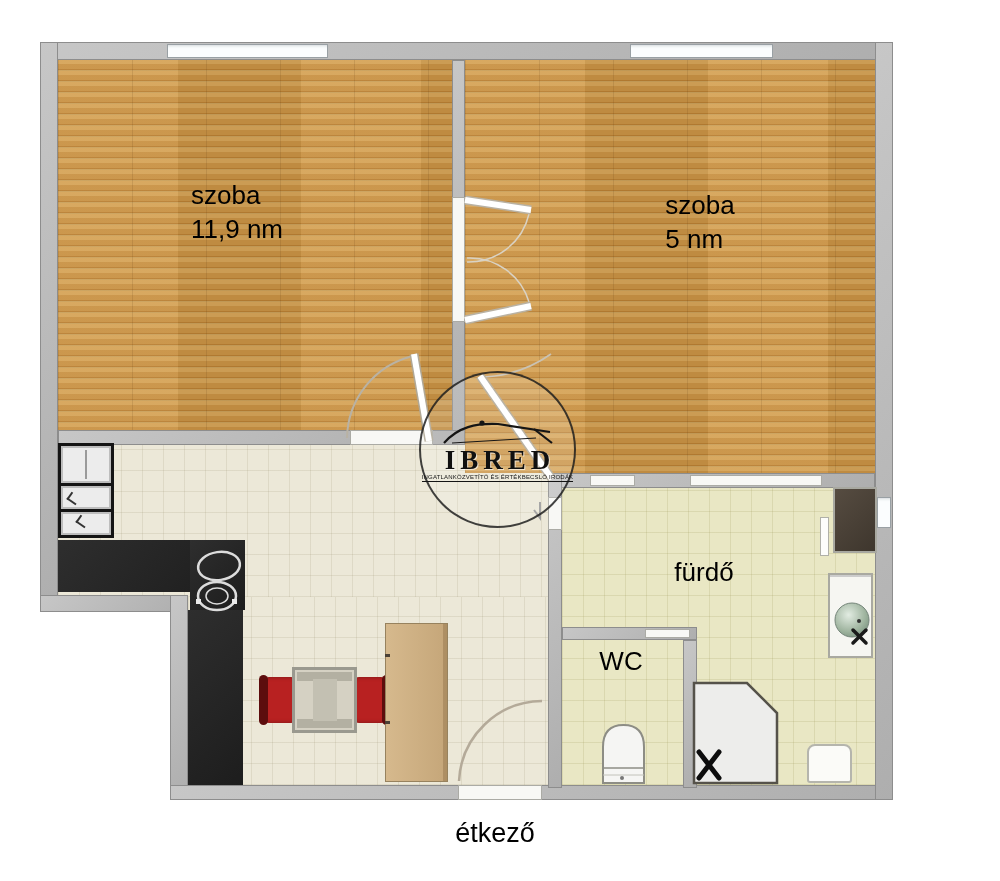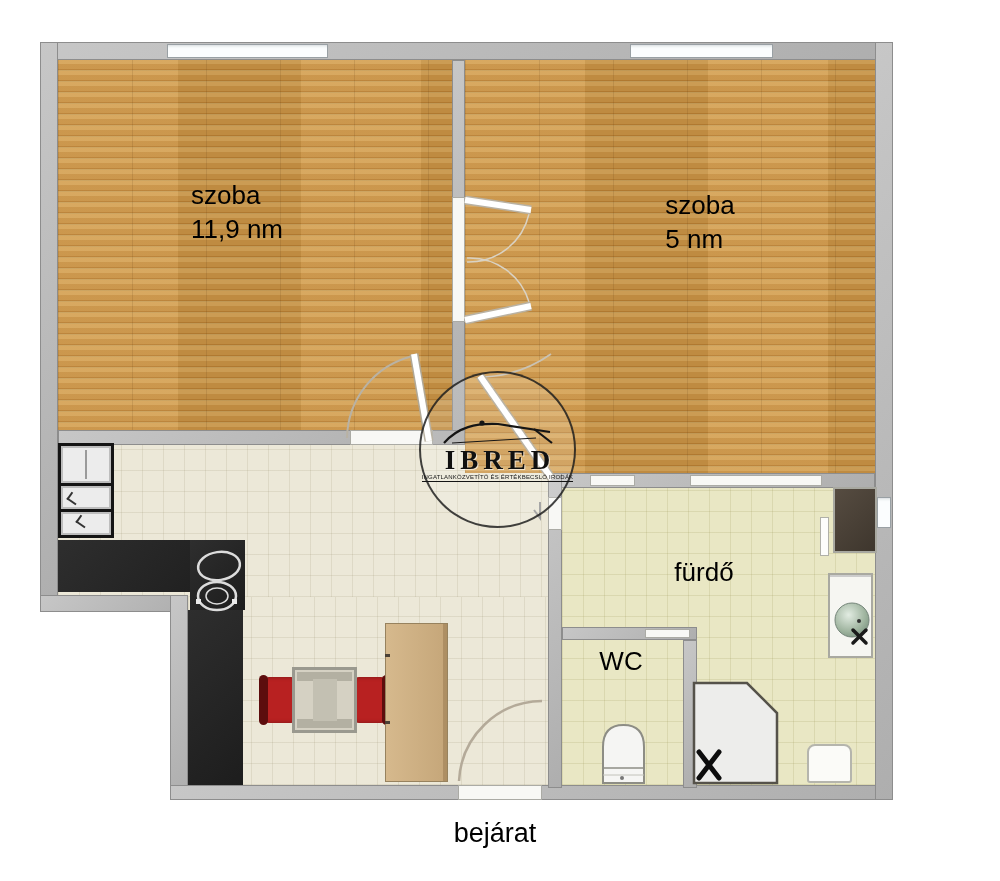--- a/index.html
+++ b/index.html
@@ -212,15 +212,15 @@
   <div class="abs room-label" style="left:237px;top:212px;">
     <div>szoba</div>
     <div>11,9 nm</div>
   </div>
   <div class="abs room-label" style="left:700px;top:222px;">
     <div>szoba</div>
     <div>5 nm</div>
   </div>
   <div class="abs room-label" style="left:704px;top:539px;margin-top:33px;">fürdő</div>
   <div class="abs room-label" style="left:621px;top:661px;">WC</div>
-  <div class="abs room-label" style="left:495px;top:833px;font-size:27px;">bejárat</div>
+  <div class="abs room-label" style="left:495px;top:833px;font-size:27px;">étkező</div>
 
 </div>
 
 </body></html>

